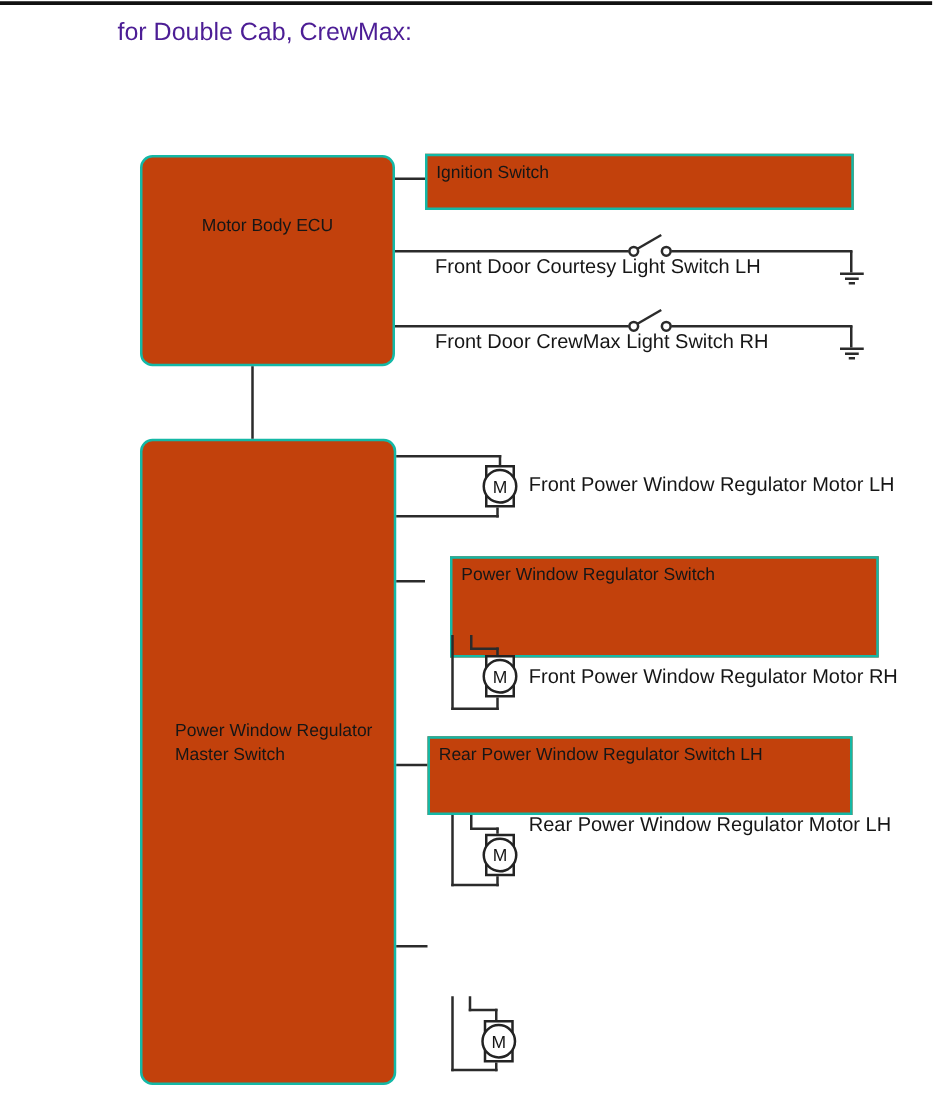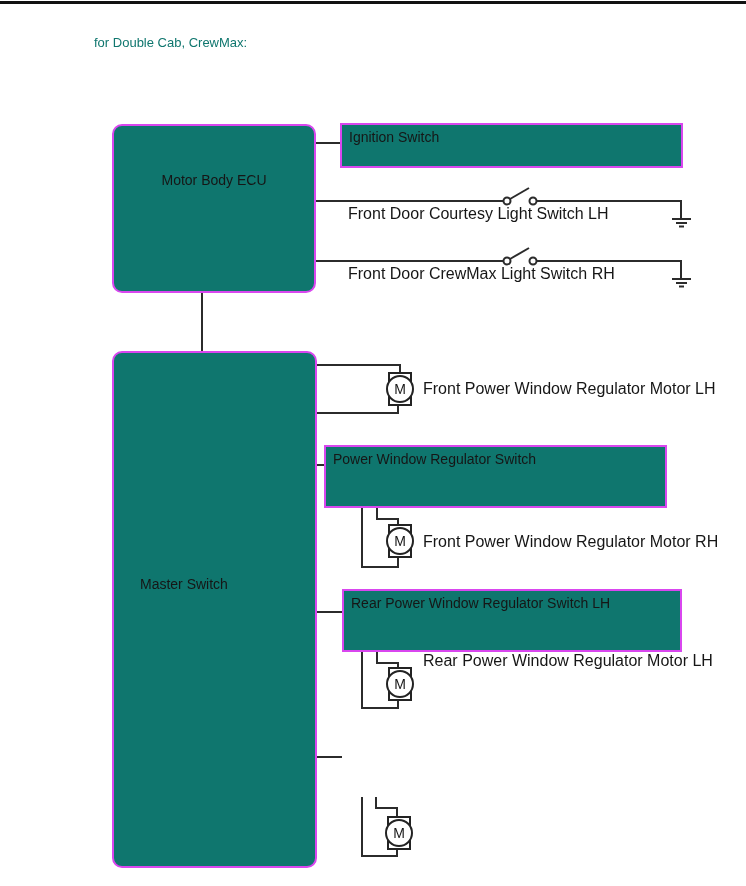--- a/index.html
+++ b/index.html
@@ -2,22 +2,22 @@
 <html><head>
 <meta charset="utf-8">
 <style>
   html,body{margin:0;padding:0;background:#ffffff;}
   *{box-sizing:border-box;}
   .page{
     position:relative;width:746px;height:886px;background:#ffffff;overflow:hidden;
     font-family:"Liberation Sans","DejaVu Sans",sans-serif;color:#161616;
   }
   .top-rule{position:absolute;left:0;top:1px;width:746px;height:3px;background:#111;}
-  .title{position:absolute;left:94px;top:15px;font-size:13px;color:#0f766e;white-space:nowrap;margin-top:20px;}
-  .box{position:absolute;border:2px solid #d946ef;background:#0f766e;padding-left:40px;}
+  .title{position:absolute;left:94px;top:15px;font-size:20px;color:#4c1d95;white-space:nowrap;}
+  .box{position:absolute;border:2px solid #14b8a6;background:#c2410c;padding-left:40px;}
   .rounded{border-radius:10px;}
   .box-label{position:absolute;left:7px;top:4px;font-size:14px;line-height:17px;color:#161616;white-space:nowrap;}
   .center-label{position:absolute;left:0;right:0;text-align:center;font-size:14px;color:#161616;}
   .ml-label{position:absolute;left:26px;top:222px;font-size:14px;line-height:19px;color:#161616;white-space:nowrap;}
   .w{position:absolute;background:#2b2b2b;}
   .free-label{position:absolute;font-size:16px;line-height:15px;color:#161616;white-space:nowrap;}
   .motor{position:absolute;width:24px;height:34px;}
   .motor-rect{position:absolute;left:0;top:0;width:24px;height:34px;border:2px solid #232323;background:#fff;}
   .motor-circle{position:absolute;left:-2px;top:3px;width:28px;height:28px;border:2px solid #232323;border-radius:50%;
     background:#fff;display:flex;align-items:center;justify-content:center;font-size:14px;color:#161616;}
@@ -30,20 +30,21 @@
 
   <div class="top-rule"></div>
   <div class="title">for Double Cab, CrewMax:</div>
 
   <div class="box rounded" style="left:112px;top:124px;width:204px;height:169px;">
     <div class="center-label" style="top:46px;">Motor Body ECU</div>
   </div>
 
   <div class="box rounded" style="left:112px;top:351px;width:205px;height:517px;">
     <div class="ml-label">
+      <div>Power Window Regulator</div>
       <div>Master Switch</div>
     </div>
   </div>
 
   <div class="w" style="left:316px;top:142px;width:24px;height:2px;"></div>
   <div class="box" style="left:340px;top:123px;width:343px;height:45px;">
     <div class="box-label">Ignition Switch</div>
   </div>
 
   <div class="w" style="left:316px;top:200px;width:187px;height:2px;"></div>
@@ -84,21 +85,21 @@
   <div class="w" style="left:397px;top:405px;width:2px;height:9px;"></div>
   <div class="motor" style="left:388px;top:372px;">
     <div class="motor-rect"></div>
     <div class="motor-circle">
       <span>M</span>
     </div>
   </div>
   <div class="free-label" style="left:423px;top:381px;">Front Power Window Regulator Motor LH</div>
 
   <div class="w" style="left:317px;top:464px;width:23px;height:2px;"></div>
-  <div class="box" style="left:324px;top:445px;width:343px;height:63px;">
+  <div class="box" style="left:360px;top:445px;width:343px;height:81px;">
     <div class="box-label">
       <div>Power Window Regulator Switch</div>
     </div>
   </div>
   <div class="w" style="left:376px;top:508px;width:2px;height:12px;"></div>
   <div class="w" style="left:376px;top:518px;width:23px;height:2px;"></div>
   <div class="w" style="left:397px;top:518px;width:2px;height:8px;"></div>
   <div class="w" style="left:361px;top:508px;width:2px;height:60px;"></div>
   <div class="w" style="left:361px;top:566px;width:38px;height:2px;"></div>
   <div class="w" style="left:397px;top:556px;width:2px;height:12px;"></div>

